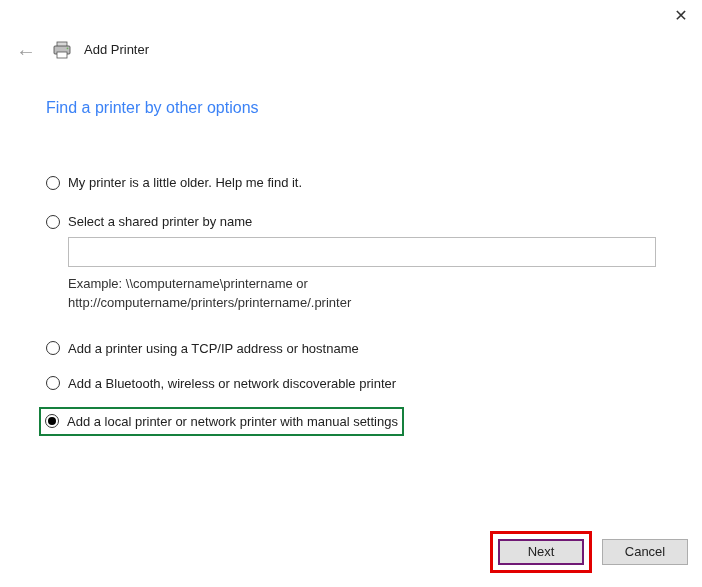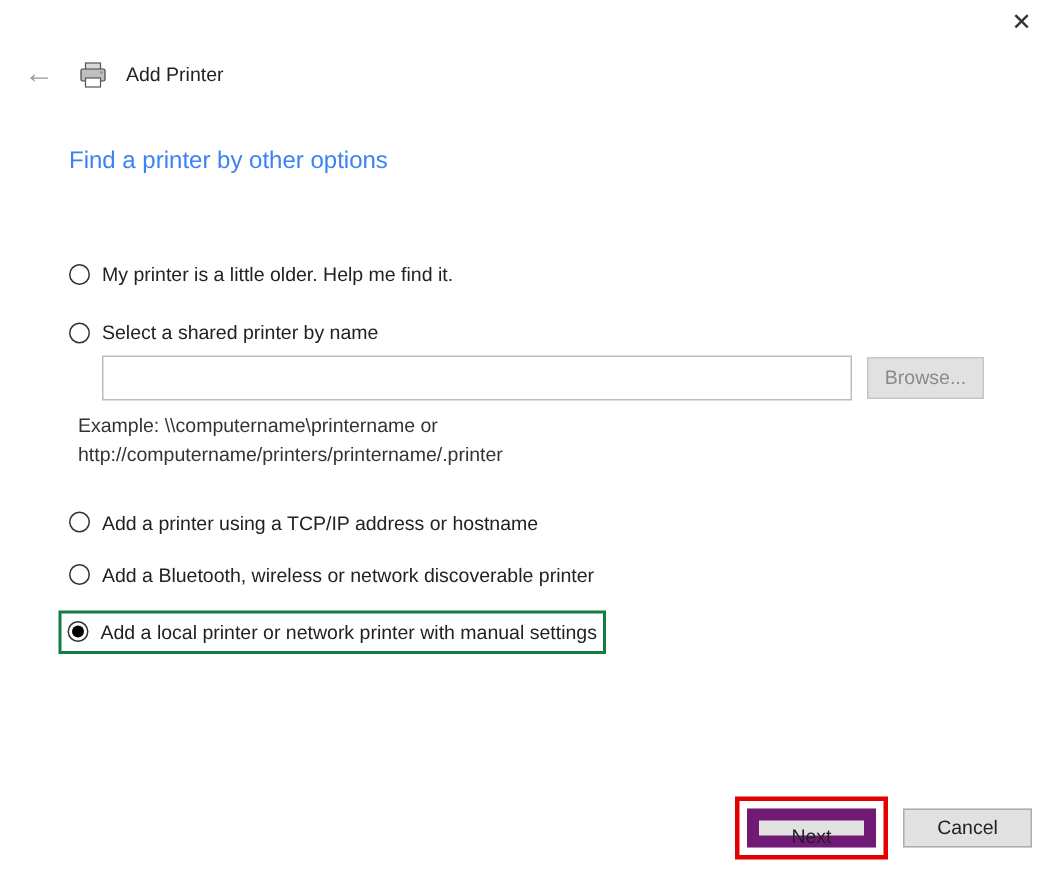--- a/index.html
+++ b/index.html
@@ -98,21 +98,21 @@
       width: 78px;
       height: 28px;
       border: 1px solid #c6c6c6;
       background: #e1e1e1;
       color: #8a8a8a;
       font-size: 13px;
       text-align: center;
       line-height: 26px;
     }
     .example {
-      margin-left: 6px;
+      margin-left: 22px;
       color: #333;
       font-size: 13px;
       line-height: 1.45;
     }
     .gap-big { height: 14px; }
     .highlight {
       border: 2px solid #15803d;
       padding: 3px 4px;
       margin: 2px 0 4px -7px;
       width: fit-content;
@@ -129,21 +129,21 @@
       width: 86px;
       height: 26px;
       border: 1px solid #adadad;
       background: #e1e1e1;
       font-size: 13px;
       text-align: center;
       line-height: 24px;
       color: #222;
     }
     .btn.primary {
-      border: 8px solid #701a75;
+      border: 2px solid #701a75;
       line-height: 22px;
     }
     .next-wrap {
       border: 3px solid #e20000;
       padding: 5px;
     }
   </style>
 </head>
 <body>
 
@@ -176,21 +176,20 @@
 
     <div class="gap-big"></div>
 
     <div class="shared-block">
       <div class="opt-row">
         <span class="radio"></span>
         <span class="opt-label">Select a shared printer by name</span>
       </div>
       <div class="shared-input-row">
         <input type="text" class="shared-input" style="">
-        <div class="browse-btn">Browse...</div>
       </div>
       <div class="example">
         <div>Example: \\computername\printername or</div>
         <div>http://computername/printers/printername/.printer</div>
       </div>
     </div>
 
     <div class="gap-big"></div>
 
     <div class="opt-row">

